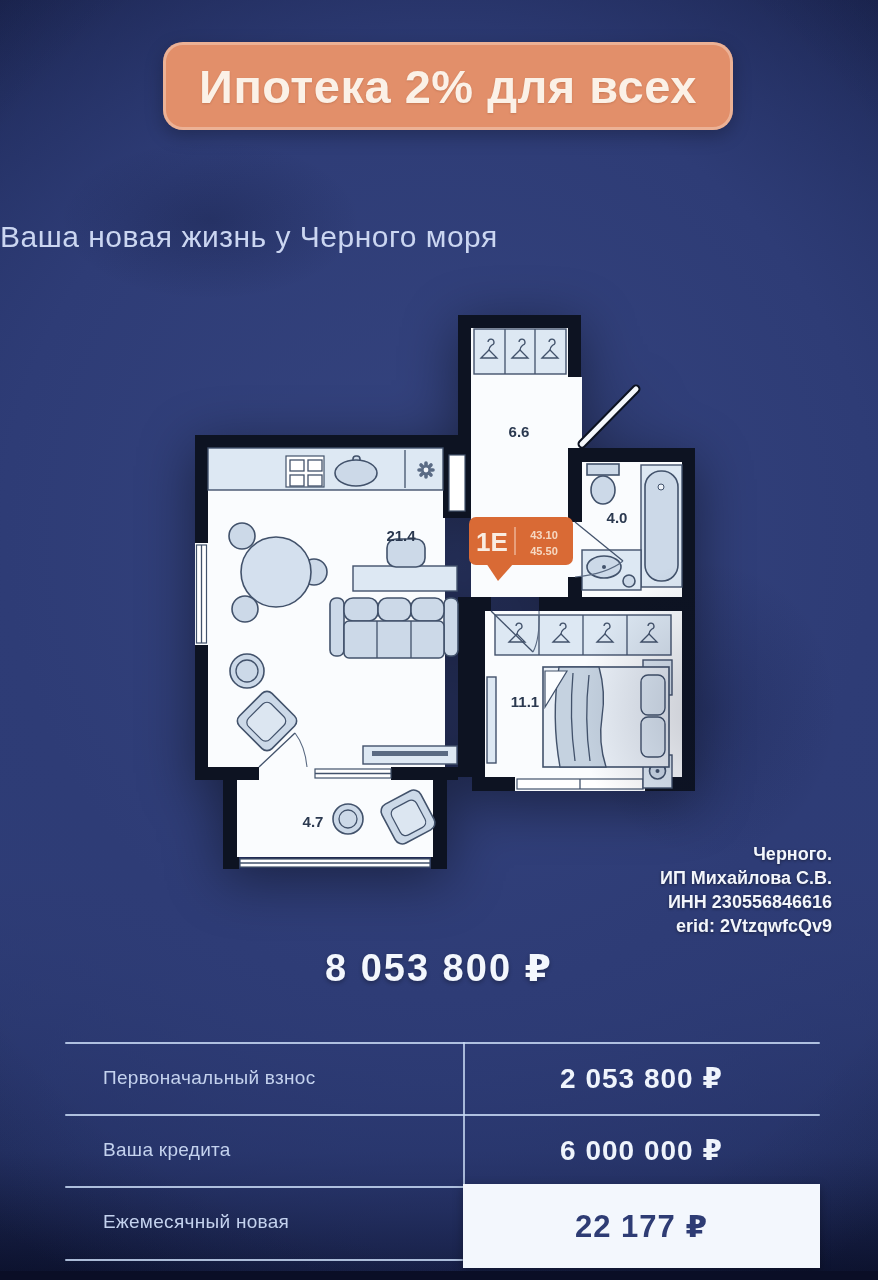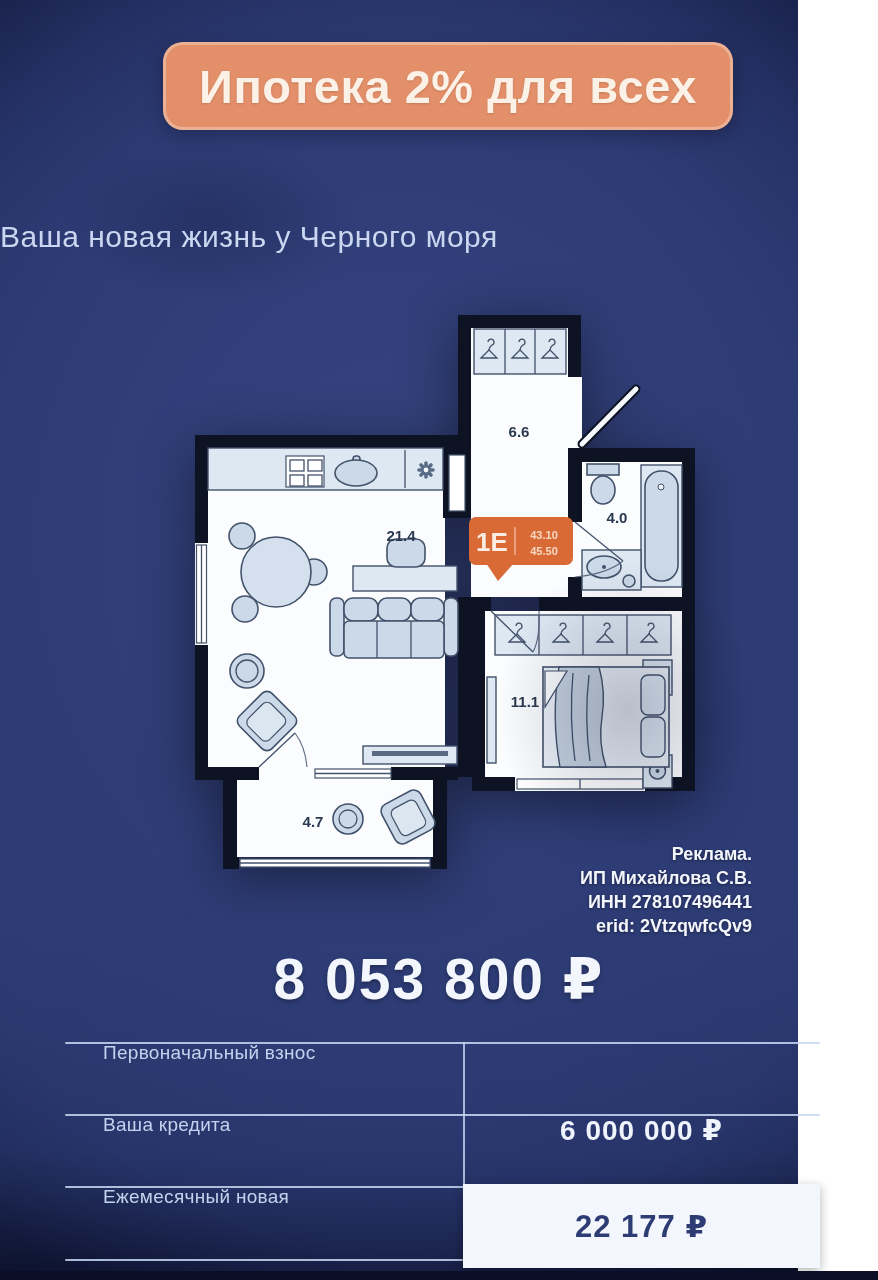--- a/index.html
+++ b/index.html
@@ -1,17 +1,17 @@
 <!DOCTYPE html>
 <html><head>
 <meta charset="utf-8">
 <style>
   html,body{margin:0;padding:0;}
   body{width:878px;height:1280px;overflow:hidden;font-family:"Liberation Sans","DejaVu Sans",sans-serif;}
-  #page{position:relative;width:798px;height:1280px;
+  #page{position:relative;width:878px;height:1280px;
     background:
       radial-gradient(120% 95% at 50% 45%, rgba(0,0,0,0) 55%, rgba(4,7,20,.5) 100%),
       radial-gradient(90% 65% at 50% 42%, #35447f 0%, #2e3c76 55%, rgba(46,60,118,0) 100%),
       linear-gradient(180deg,#131b41 0%, #1c2857 16%, #2a3972 42%, #2e3d77 68%, #233063 90%, #0d1331 100%);
   }
   
   #page::before{content:"";position:absolute;left:60px;top:140px;width:300px;height:160px;border-radius:50%;
     background:radial-gradient(closest-side,rgba(10,16,45,.25),rgba(0,0,0,0));}
   #page::after{content:"";position:absolute;right:40px;top:560px;width:260px;height:300px;border-radius:50%;
     background:radial-gradient(closest-side,rgba(10,16,45,.22),rgba(0,0,0,0));}
@@ -36,26 +36,26 @@
   .arc{stroke:#5a6a82;stroke-width:1.1;fill:none;}
   .winframe{fill:#ffffff;stroke:#42526b;stroke-width:1.2;}
   .lbl{font:600 15px "Liberation Sans","DejaVu Sans",sans-serif;fill:#2b3950;text-anchor:middle;}
   .badge-type{font:700 26px "Liberation Sans","DejaVu Sans",sans-serif;fill:#f9ece1;text-anchor:middle;}
   .badge-num{font:600 11px "Liberation Sans","DejaVu Sans",sans-serif;fill:#f6d9c3;text-anchor:middle;}
 
   .disclosure{position:absolute;right:46px;top:842px;text-align:right;color:#f3f6fc;
     font-size:18px;font-weight:700;line-height:24px;text-shadow:0 1px 3px rgba(0,0,0,.45);}
 
   .price{position:absolute;left:0;top:946px;width:878px;text-align:center;
-    font-size:57px;font-weight:700;color:#f3f7fd;letter-spacing:2px;text-shadow:0 2px 4px rgba(0,0,0,.3);}
+    font-size:38px;font-weight:700;color:#f3f7fd;letter-spacing:2px;text-shadow:0 2px 4px rgba(0,0,0,.3);}
 
   .mtable{position:absolute;left:65px;top:1042px;width:755px;height:226px;color:#c9d6f0;}
   .tline{position:absolute;left:0;width:755px;height:2px;background:rgba(199,216,243,.85);border-radius:1px;}
   .tdivider{position:absolute;left:398px;top:0;width:2px;height:145px;background:rgba(199,216,243,.8);}
-  .trow{position:absolute;left:0;width:755px;height:72px;display:flex;align-items:flex-start;}
+  .trow{position:absolute;left:0;width:755px;height:72px;display:flex;align-items:center;}
   .tlabel{padding-left:38px;font-size:19px;font-weight:400;color:#c4d2ee;letter-spacing:.3px;}
   .tvalue{position:absolute;left:398px;width:357px;text-align:center;
     font-size:28px;font-weight:700;color:#eff4fc;letter-spacing:1px;}
   .payment-box{position:absolute;left:398px;top:142px;width:357px;height:84px;background:#f3f7fd;
     box-shadow:0 3px 10px rgba(0,0,0,.3);display:flex;align-items:center;justify-content:center;
     font-size:31px;font-weight:700;color:#2e3c74;letter-spacing:1px;}
   .bottom-bar{position:absolute;left:0;bottom:0;width:878px;height:9px;background:#0a0e26;}
 </style>
 </head>
 <body>
@@ -239,37 +239,38 @@
       <path d="M291,248 L319,248 L303,266 Z" fill="#d96a35"></path>
       <rect x="274" y="202" width="104" height="48" rx="7" fill="#d96a35"></rect>
       <path d="M320,212 V240" stroke="rgba(255,238,226,.55)" stroke-width="1.5"></path>
       <text class="badge-type" x="297" y="236">1Е</text>
       <text class="badge-num" x="349" y="224">43.10</text>
       <text class="badge-num" x="349" y="240">45.50</text>
     </g>
   </svg>
 
   <div class="disclosure">
-    <div>Реклама.</div>
+    <div>Черного.</div>
     <div>ИП Михайлова С.В.</div>
-    <div>ИНН 278107496441</div>
+    <div>ИНН 230556846616</div>
     <div>erid: 2VtzqwfcQv9</div>
   </div>
 
   <div class="price">8 053 800 ₽</div>
 
   <div class="mtable">
     <div class="tline" style="top:0;"></div>
     <div class="tline" style="top:72px;"></div>
     <div class="tline" style="top:144px;"></div>
     <div class="tline" style="top:217px;width:398px;"></div>
     <div class="tdivider"></div>
 
     <div class="trow" style="top:0;">
       <div class="tlabel">Первоначальный взнос</div>
+      <div class="tvalue">2 053 800 ₽</div>
     </div>
     <div class="trow" style="top:72px;">
       <div class="tlabel">Ваша кредита</div>
       <div class="tvalue">6 000 000 ₽</div>
     </div>
     <div class="trow" style="top:144px;">
       <div class="tlabel">Ежемесячный новая</div>
     </div>
     <div class="payment-box">22 177 ₽</div>
   </div>

